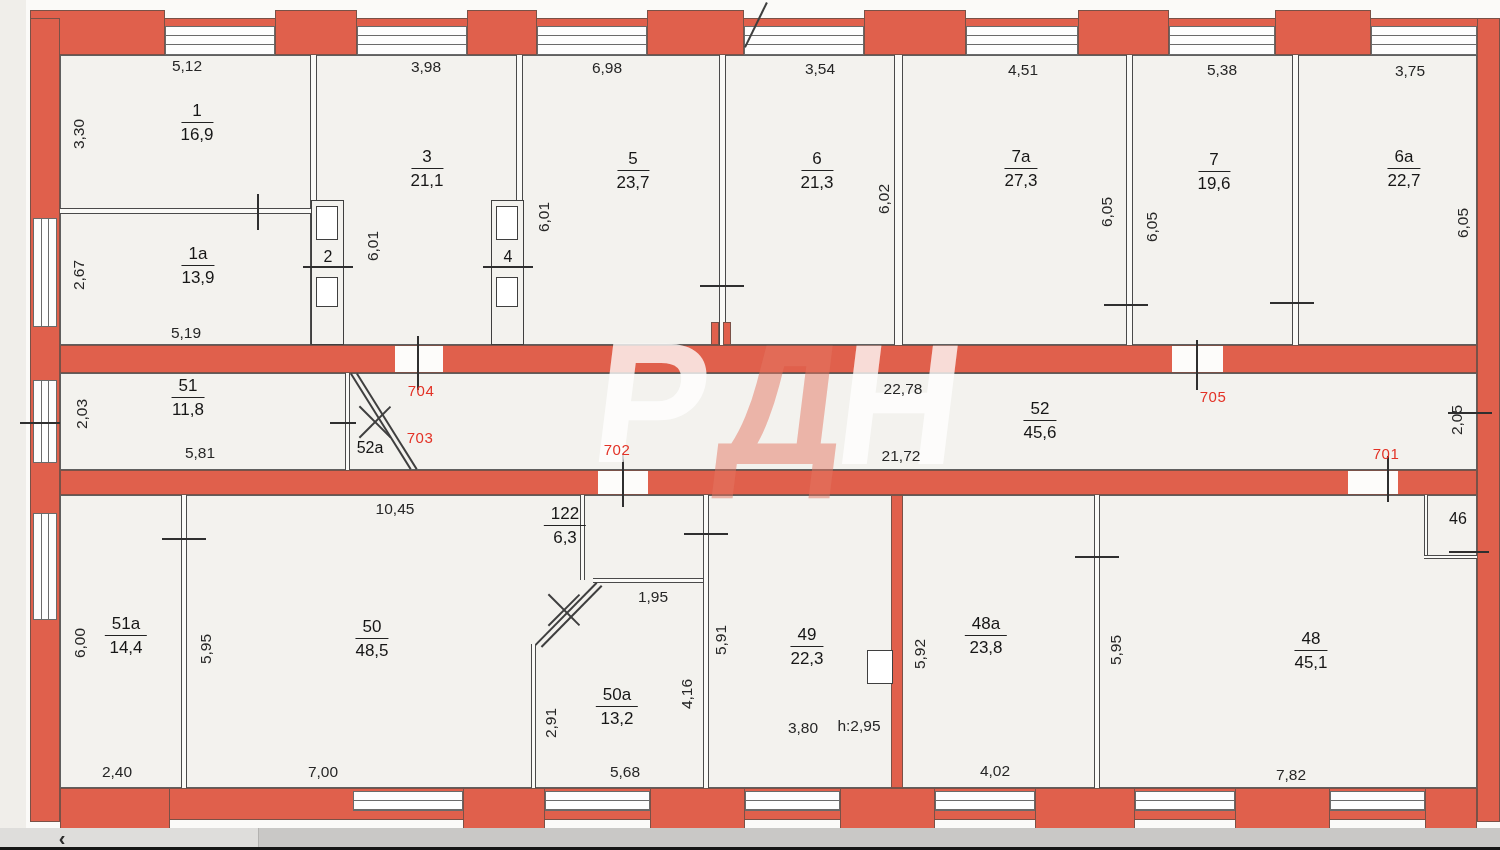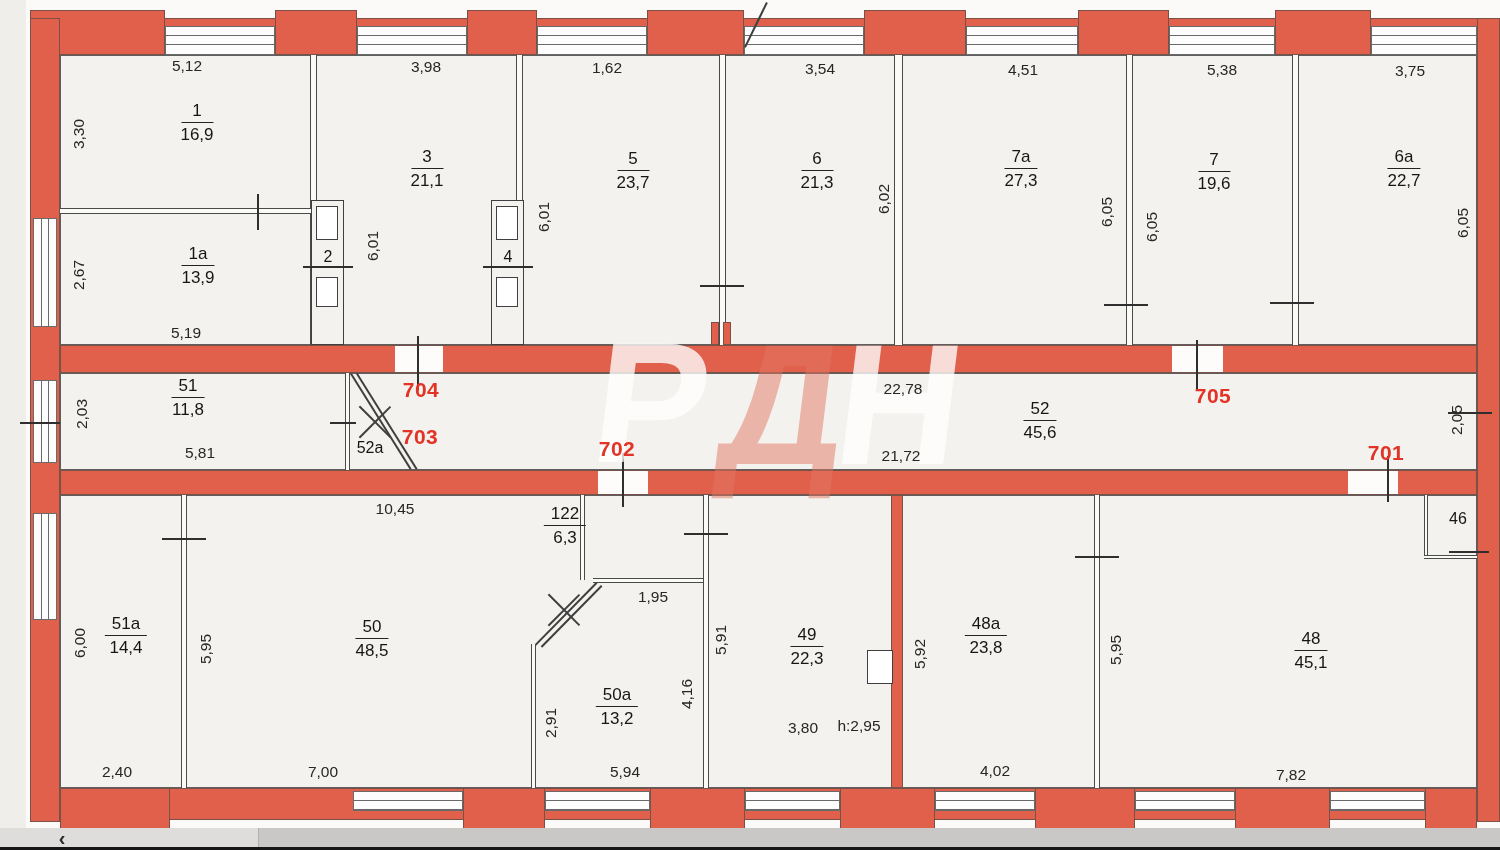--- a/index.html
+++ b/index.html
@@ -20,21 +20,21 @@
   .diag{position:absolute;width:2px;background:#3f3f3f;transform-origin:top left}
   .xmark{position:absolute}
   .xmark i{position:absolute;left:50%;top:0;width:1.6px;height:100%;background:#3f3f3f}
   .xmark i.a{transform:rotate(45deg)} .xmark i.b{transform:rotate(-45deg)}
   .dim{position:absolute;transform:translate(-50%,-50%);font-size:15.5px;color:#262626;white-space:nowrap}
   .dimv{position:absolute;transform:translate(-50%,-50%) rotate(-90deg);font-size:15.5px;color:#262626;white-space:nowrap}
   .rl{position:absolute;transform:translateX(-50%);text-align:center;font-size:17px;color:#161616;line-height:1.2}
   .rl .n{display:inline-block;border-bottom:1.6px solid #222;padding:0 7px 1px;min-width:18px}
   .rl .a{display:block;padding-top:2px}
   .plain{position:absolute;transform:translate(-50%,-50%);font-size:16px;color:#161616}
-  .door{position:absolute;transform:translate(-50%,-50%);font-size:21px;font-weight:700;color:var(--doorlabel,#e33226);letter-spacing:.5px}
+  .door{position:absolute;transform:translate(-50%,-50%);font-size:15px;font-weight:400;color:var(--doorlabel,#e33226);letter-spacing:.5px}
   .wm-letter{position:absolute;transform:translate(-50%,-50%) skewX(-7deg);font-size:172px;font-weight:700;line-height:1}
   .wm-l13{color:rgba(255,255,255,.78)}
   .wm-l2{color:rgba(228,118,98,.5)}
   .wm-sub{position:absolute;transform:translate(-50%,-50%);font-size:21px;font-weight:700;letter-spacing:7px;color:rgba(176,174,171,.78)}
   .edge{position:absolute;left:0;top:0;width:26px;height:828px;background:#f0eeea}
   .sb-track{position:absolute;left:0;top:828px;width:1500px;height:19px;background:#dedddb}
   .sb-thumb{position:absolute;left:258px;top:828px;width:1242px;height:19px;background:#c9c8c6;border-left:1px solid #b3b2b0;box-sizing:border-box}
   .sb-arrow{position:absolute;left:62px;top:838px;transform:translate(-50%,-50%);font-size:20px;font-weight:700;color:#2b2b2b;cursor:pointer}
   .baseline{position:absolute;left:0;top:847px;width:1500px;height:3px;background:#161616}
 </style>
@@ -182,33 +182,33 @@
 
   <div class="door" style="left:421px;top:390px">704</div>
   <div class="door" style="left:420px;top:437px">703</div>
   <div class="door" style="left:617px;top:449px">702</div>
   <div class="door" style="left:1213px;top:396px">705</div>
   <div class="door" style="left:1386px;top:453px">701</div>
 
   <div class="dim" style="left:187px;top:66px">5,12</div>
   <div class="dim" style="left:186px;top:333px">5,19</div>
   <div class="dim" style="left:426px;top:67px">3,98</div>
-  <div class="dim" style="left:607px;top:68px">1,62</div>
+  <div class="dim" style="left:607px;top:68px">6,98</div>
   <div class="dim" style="left:820px;top:69px">3,54</div>
   <div class="dim" style="left:1023px;top:70px">4,51</div>
   <div class="dim" style="left:1222px;top:70px">5,38</div>
   <div class="dim" style="left:1410px;top:71px">3,75</div>
   <div class="dim" style="left:200px;top:453px">5,81</div>
   <div class="dim" style="left:903px;top:389px">22,78</div>
   <div class="dim" style="left:901px;top:456px">21,72</div>
   <div class="dim" style="left:395px;top:509px">10,45</div>
   <div class="dim" style="left:653px;top:597px">1,95</div>
   <div class="dim" style="left:117px;top:772px">2,40</div>
   <div class="dim" style="left:323px;top:772px">7,00</div>
-  <div class="dim" style="left:625px;top:772px">5,94</div>
+  <div class="dim" style="left:625px;top:772px">5,68</div>
   <div class="dim" style="left:803px;top:728px">3,80</div>
   <div class="dim" style="left:995px;top:771px">4,02</div>
   <div class="dim" style="left:1291px;top:775px">7,82</div>
   <div class="dim" style="left:859px;top:726px">h:2,95</div>
 
   <div class="dimv" style="left:79px;top:134px">3,30</div>
   <div class="dimv" style="left:79px;top:275px">2,67</div>
   <div class="dimv" style="left:373px;top:246px">6,01</div>
   <div class="dimv" style="left:544px;top:217px">6,01</div>
   <div class="dimv" style="left:884px;top:199px">6,02</div>

